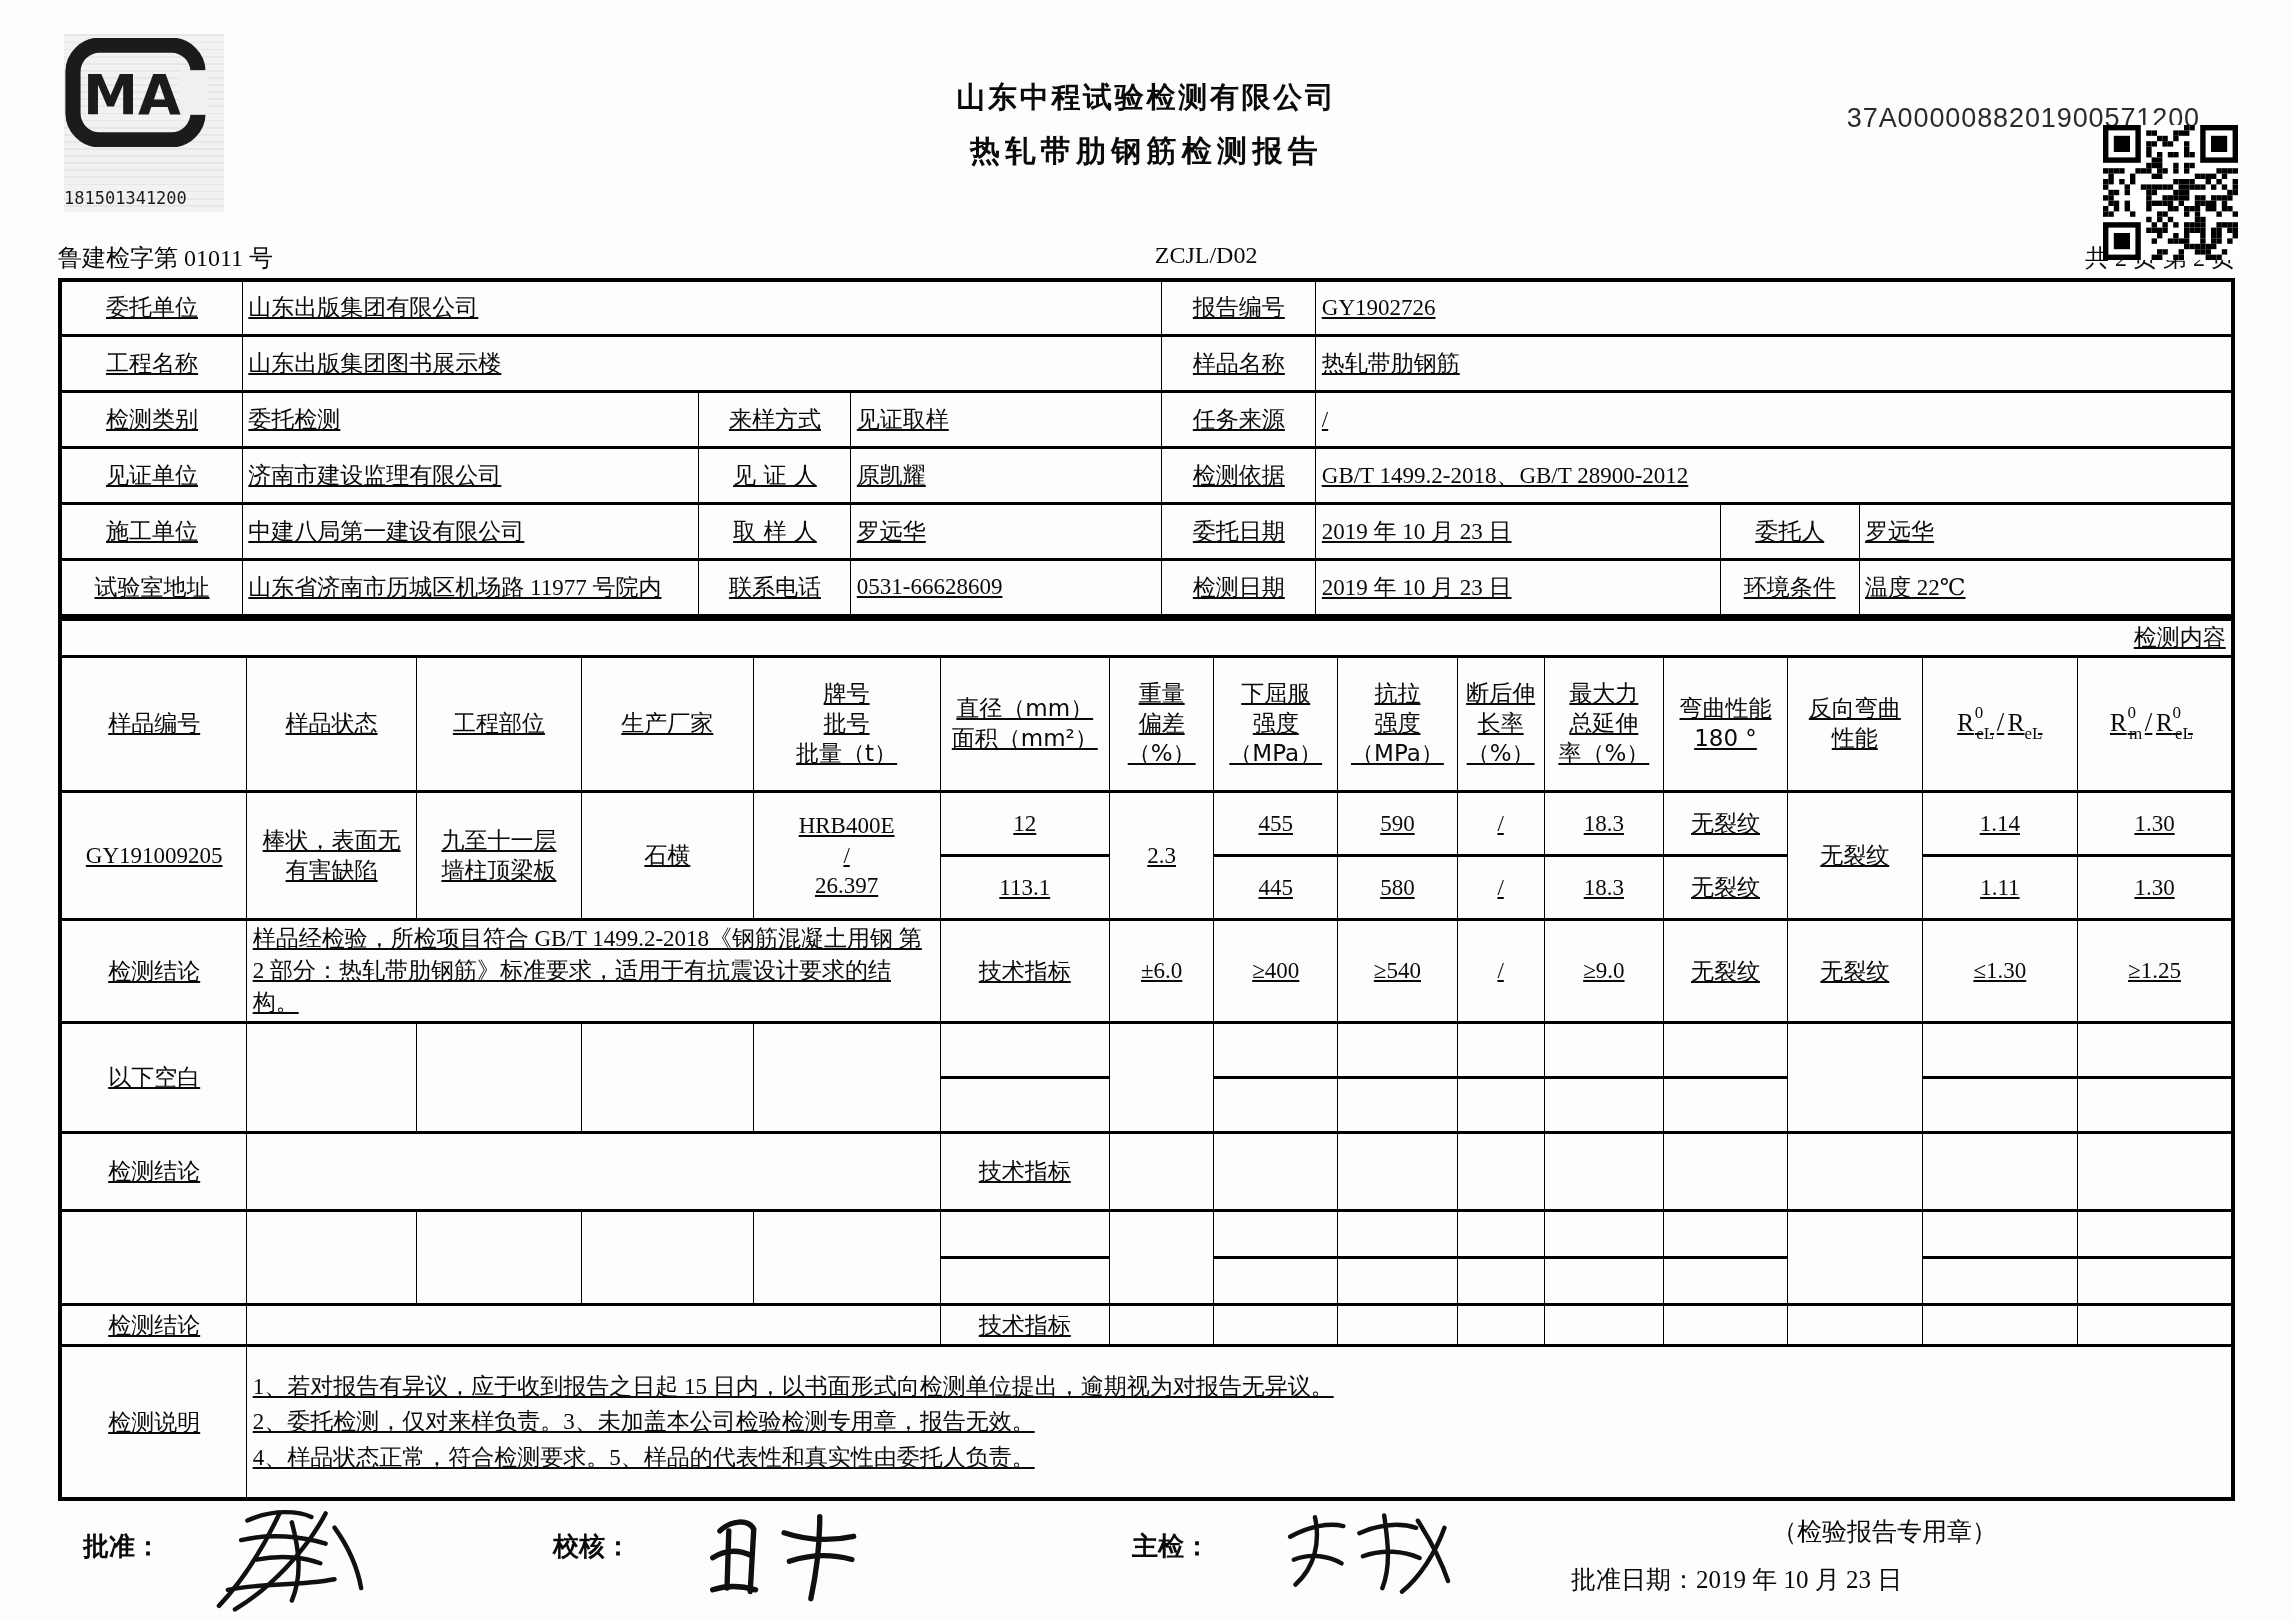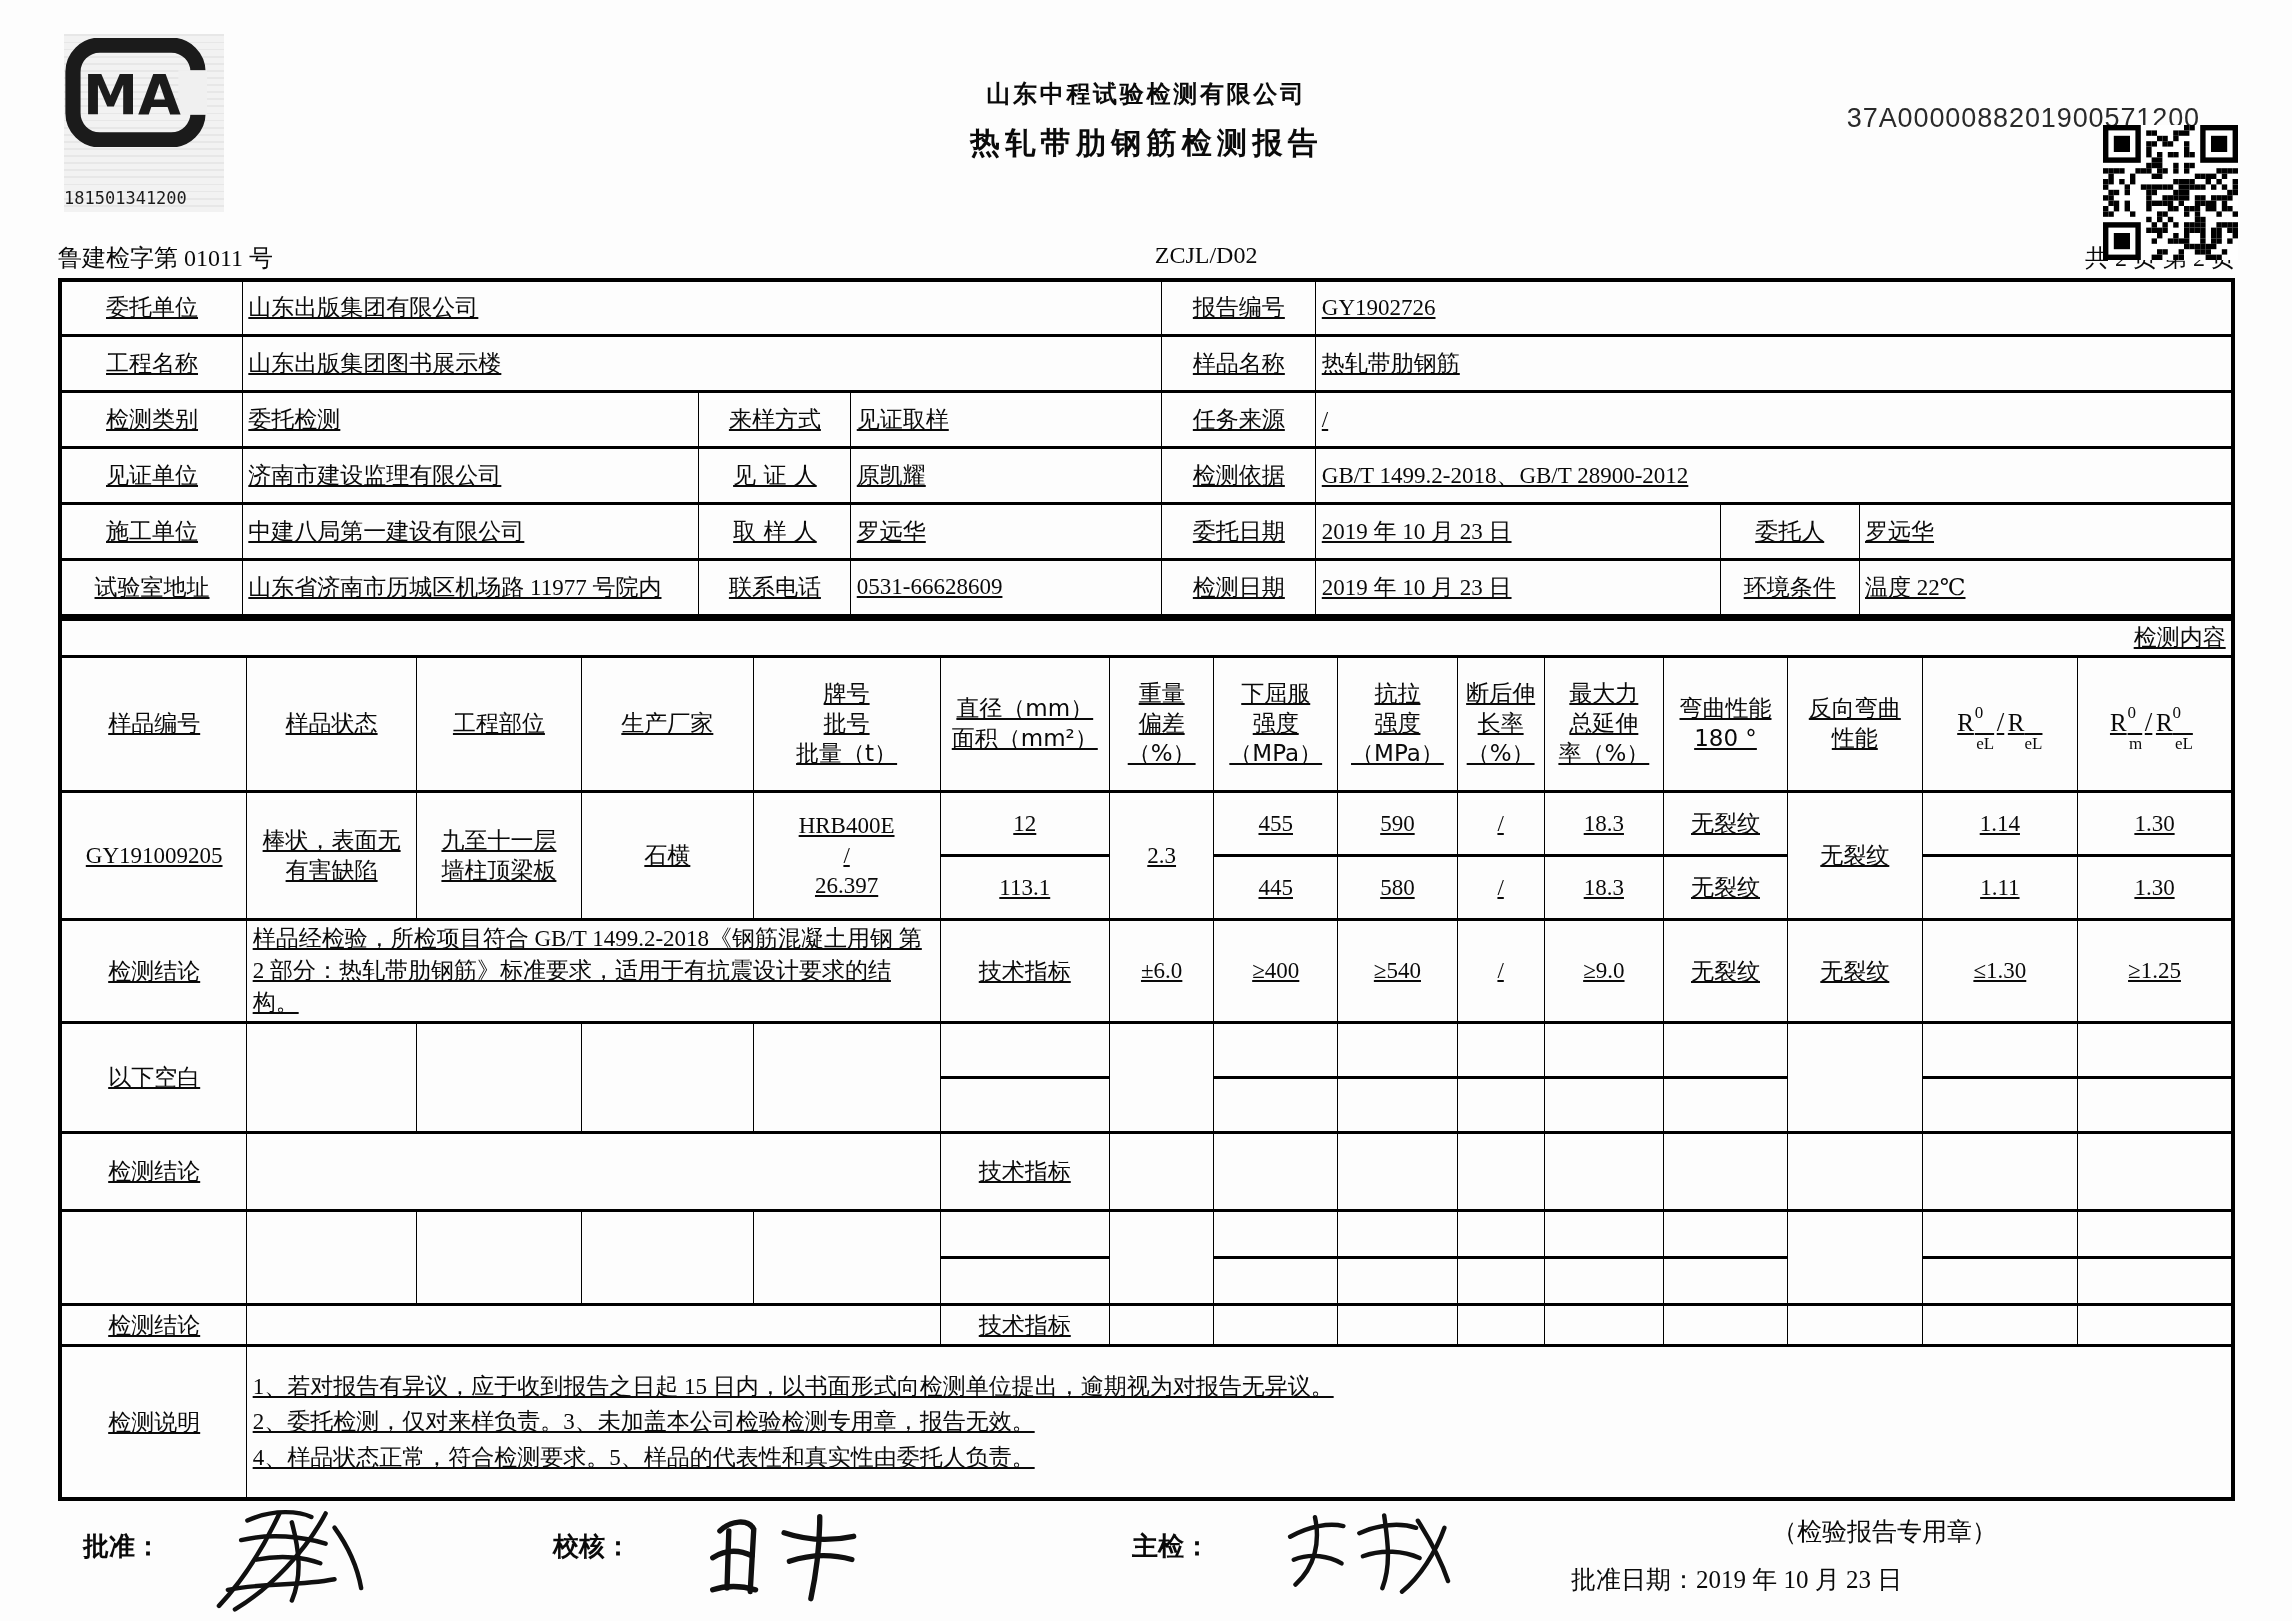--- a/index.html
+++ b/index.html
@@ -10,21 +10,21 @@
   }
   .sheet{position:relative;width:2293px;height:1622px;}
 
   
   .tophead{position:relative;height:242px;}
   .cma-block{position:absolute;left:64px;top:34px;width:160px;height:178px;
     background:repeating-linear-gradient(0deg,#f2f2f2 0 5.3px,#e7e7e7 5.3px 7.1px);
     display:flex;flex-direction:column;justify-content:center;gap:39px;}
   .cma-num{font-family:"DejaVu Sans Mono",monospace;font-size:17px;color:#1c1c1c;margin-top:1.8px;letter-spacing:0px;}
   .titles{position:absolute;left:0;top:0;width:100%;text-align:center;}
-  .company{margin-top:78px;font-family:"DejaVu Sans",sans-serif;font-weight:700;font-size:24px;letter-spacing:2.7px;}
+  .company{margin-top:78px;font-family:"DejaVu Sans",sans-serif;font-weight:700;font-size:29px;letter-spacing:2.7px;}
   .report-title{margin-top:12.5px;font-family:"DejaVu Sans",sans-serif;font-weight:900;font-size:30px;letter-spacing:5.3px;}
   .serial{position:absolute;top:103px;right:93px;font-family:"Liberation Sans","DejaVu Sans",sans-serif;
     font-weight:400;font-size:27px;color:#2a2a2a;letter-spacing:0.9px;}
   .qr{position:absolute;top:125px;right:55px;width:135px;height:135px;}
 
   
   .subhead{display:flex;justify-content:space-between;align-items:flex-start;
     margin:0 58px 3.6px 58px;font-size:24px;}
   .subhead .mid{transform:translateX(27px);}
 
@@ -39,21 +39,21 @@
   .pre{white-space:pre-line;line-height:1.3;}
   .info tr{height:56px;}
 
   .banner-row{height:37px;}
   .banner-row td{font-family:"DejaVu Sans",sans-serif;font-weight:700;text-align:right;font-size:24px;}
   .hdr-row{height:135px;}
   .hdr-row th{font-family:"DejaVu Sans",sans-serif;font-weight:700;text-align:center;
     white-space:pre-line;line-height:1.3;font-size:23px;}
   .rr{font-family:"Liberation Serif","DejaVu Serif",serif;font-weight:400;font-size:25px;white-space:nowrap;}
   .rr sup{font-size:17px;position:relative;top:-3.6px;left:0.9px;}
-  .rr sub{font-size:17px;position:relative;top:12px;left:-6.2px;}
+  .rr sub{font-size:17px;position:relative;top:2px;left:-6.2px;}
   .rr .sl{font-size:27px;position:relative;left:-3.6px;}
 
   .b1{height:64px;} .b2{height:55px;} .b3{height:47px;}
   .conc1{height:78px;} .conc2{height:78px;} .conc3{height:41px;}
   .conc-text{font-size:21.4px;line-height:1.4;text-align:left;padding:3.6px 9px;}
   .notes-row{height:153px;}
   .notes-cell{text-align:left;vertical-align:middle;padding:7.1px 16px;font-size:23px;line-height:1.55;}
 
   
   .footer{position:relative;height:134px;margin:0 58px;font-size:26px;}

